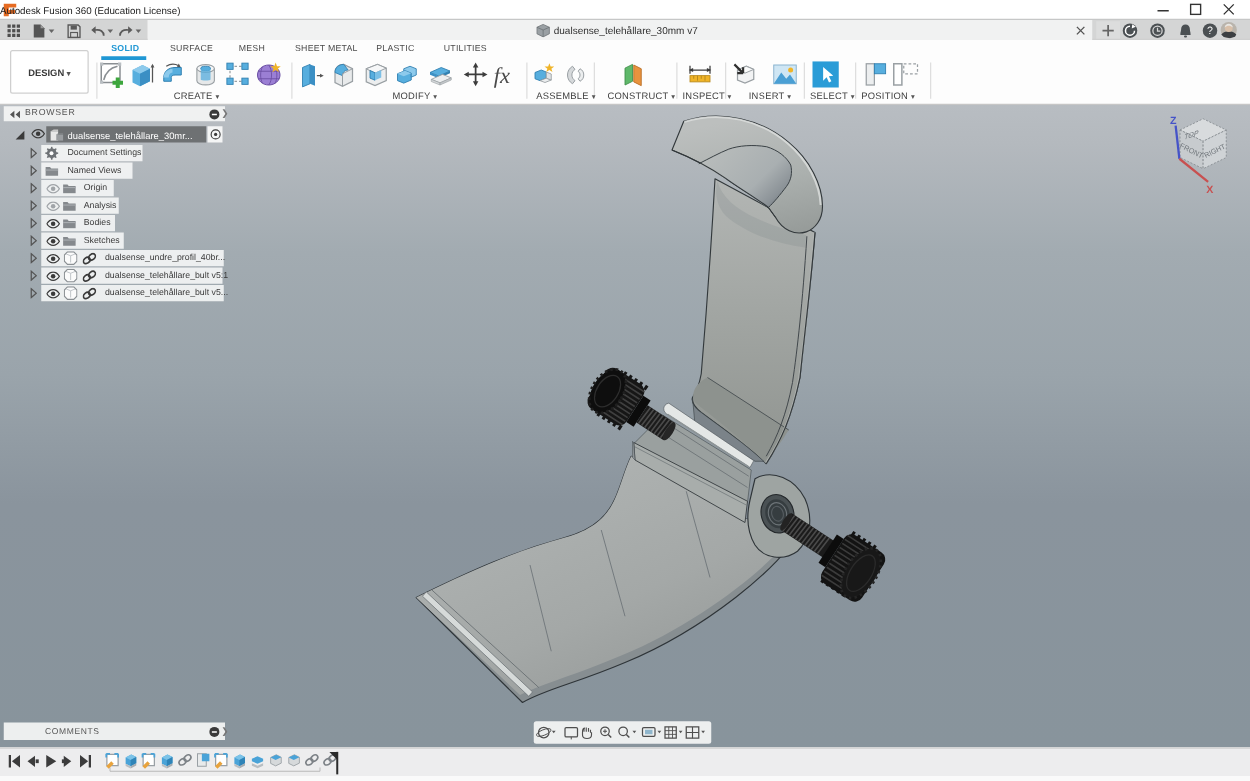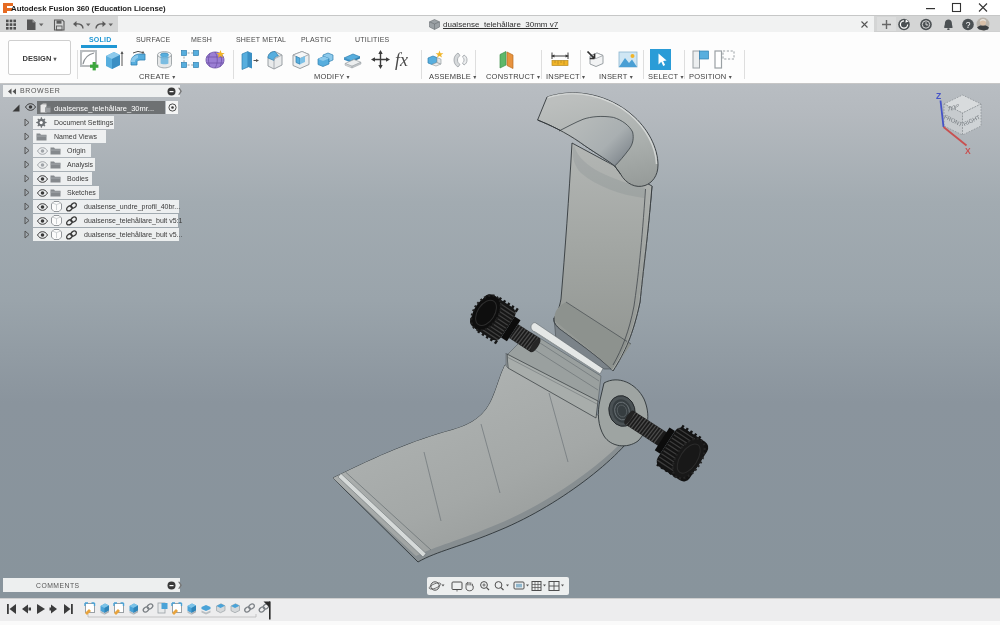--- a/index.html
+++ b/index.html
@@ -1,21 +1,21 @@
 <!DOCTYPE html>
 <html><head>
 <meta charset="utf-8">
 <style>
   * { margin:0; padding:0; box-sizing:border-box; }
   html,body { width:1000px; height:625px; overflow:hidden; font-family:"Liberation Sans", sans-serif; }
   .abs { position:absolute; }
   #app { position:relative; width:1000px; height:625px; background:#fff; }
   
   #titlebar { position:absolute; left:0; top:0; width:1000px; height:15px; background:#ffffff; }
-  #title-text { position:absolute; left:11px; top:3.5px; font-size:7.8px; color:#1b1b1b;font-weight:bold; }
+  #title-text { position:absolute; left:0; top:3.5px; font-size:7.8px; color:#1b1b1b; }
   
   #strip { position:absolute; left:0; top:16px; width:1000px; height:16px; background:#d4d5d5; }
   
   #ribbontabs { position:absolute; left:0; top:32px; width:1000px; height:16px; background:#fdfdfd; }
   .rtab { position:absolute; top:3.5px; font-size:7px; color:#4a4a4a; letter-spacing:0.2px; }
   #ribbon { position:absolute; left:0; top:48px; width:1000px; height:36px; background:#fdfdfd; border-bottom:1px solid #c6c6c6; }
   .sep { position:absolute; top:2px; width:1px; height:29px; background:#dedede; }
   .glabel { position:absolute; top:24px; font-size:7.5px; color:#3e3e3e; letter-spacing:0.2px; white-space:nowrap; }
   .caret { font-size:6px; color:#555; }
   #designbtn { position:absolute; left:8px; top:-8px; width:63px; height:35px; background:#fff; border:1px solid #cfcfcf; border-radius:2px; text-align:center; font-size:7.5px; font-weight:bold; color:#3a3a3a; line-height:35px; }
@@ -74,21 +74,21 @@
       <path d="M82,5.5 L86.5,5.5 L84.2,8.3 Z" fill="#666"></path>
       <path d="M102,6 L98.5,3 L98.5,9 Z" fill="#5a5a5a"></path>
       <path d="M99,6 C94.5,5.2 92,7.5 92,10.5" fill="none" stroke="#5a5a5a" stroke-width="1.4"></path>
       <path d="M104.5,5.5 L109,5.5 L106.7,8.3 Z" fill="#666"></path>
     </svg>
 
     <svg class="abs" style="left:429px;top:3px" width="11" height="11" viewBox="0 0 11 11">
       <path d="M5.5,0.5 L10.5,2.8 L10.5,8 L5.5,10.5 L0.5,8 L0.5,2.8 Z" fill="#9aa0a4" stroke="#6a6f73" stroke-width="0.6"></path>
       <path d="M0.5,2.8 L5.5,5 L10.5,2.8 M5.5,5 L5.5,10.5" fill="none" stroke="#6a6f73" stroke-width="0.6"></path>
     </svg>
-    <div class="abs" style="left:443px;top:4px;font-size:8px;color:#303030;text-decoration:underline;">dualsense_telehållare_30mm v7</div>
+    <div class="abs" style="left:443px;top:4px;font-size:8px;color:#303030;">dualsense_telehållare_30mm v7</div>
     <svg class="abs" style="left:860px;top:4px" width="9" height="9" viewBox="0 0 9 9">
         <path d="M1.5,1.5 L7.5,7.5 M7.5,1.5 L1.5,7.5" stroke="#555" stroke-width="1.1"></path>
       </svg>
     <svg class="abs" style="left:881px;top:3px" width="11" height="11" viewBox="0 0 11 11">
         <path d="M5.5,1 L5.5,10 M1,5.5 L10,5.5" stroke="#666" stroke-width="1.4"></path>
       </svg>
 
     <svg class="abs" style="left:896px;top:1px" width="80" height="15" viewBox="0 0 80 15">
       <circle cx="8" cy="7.5" r="5.8" fill="#4b5053"></circle>
       <path d="M8,3.9 a3.6,3.6 0 1 0 3.6,3.6" fill="none" stroke="#fff" stroke-width="1.2"></path>

